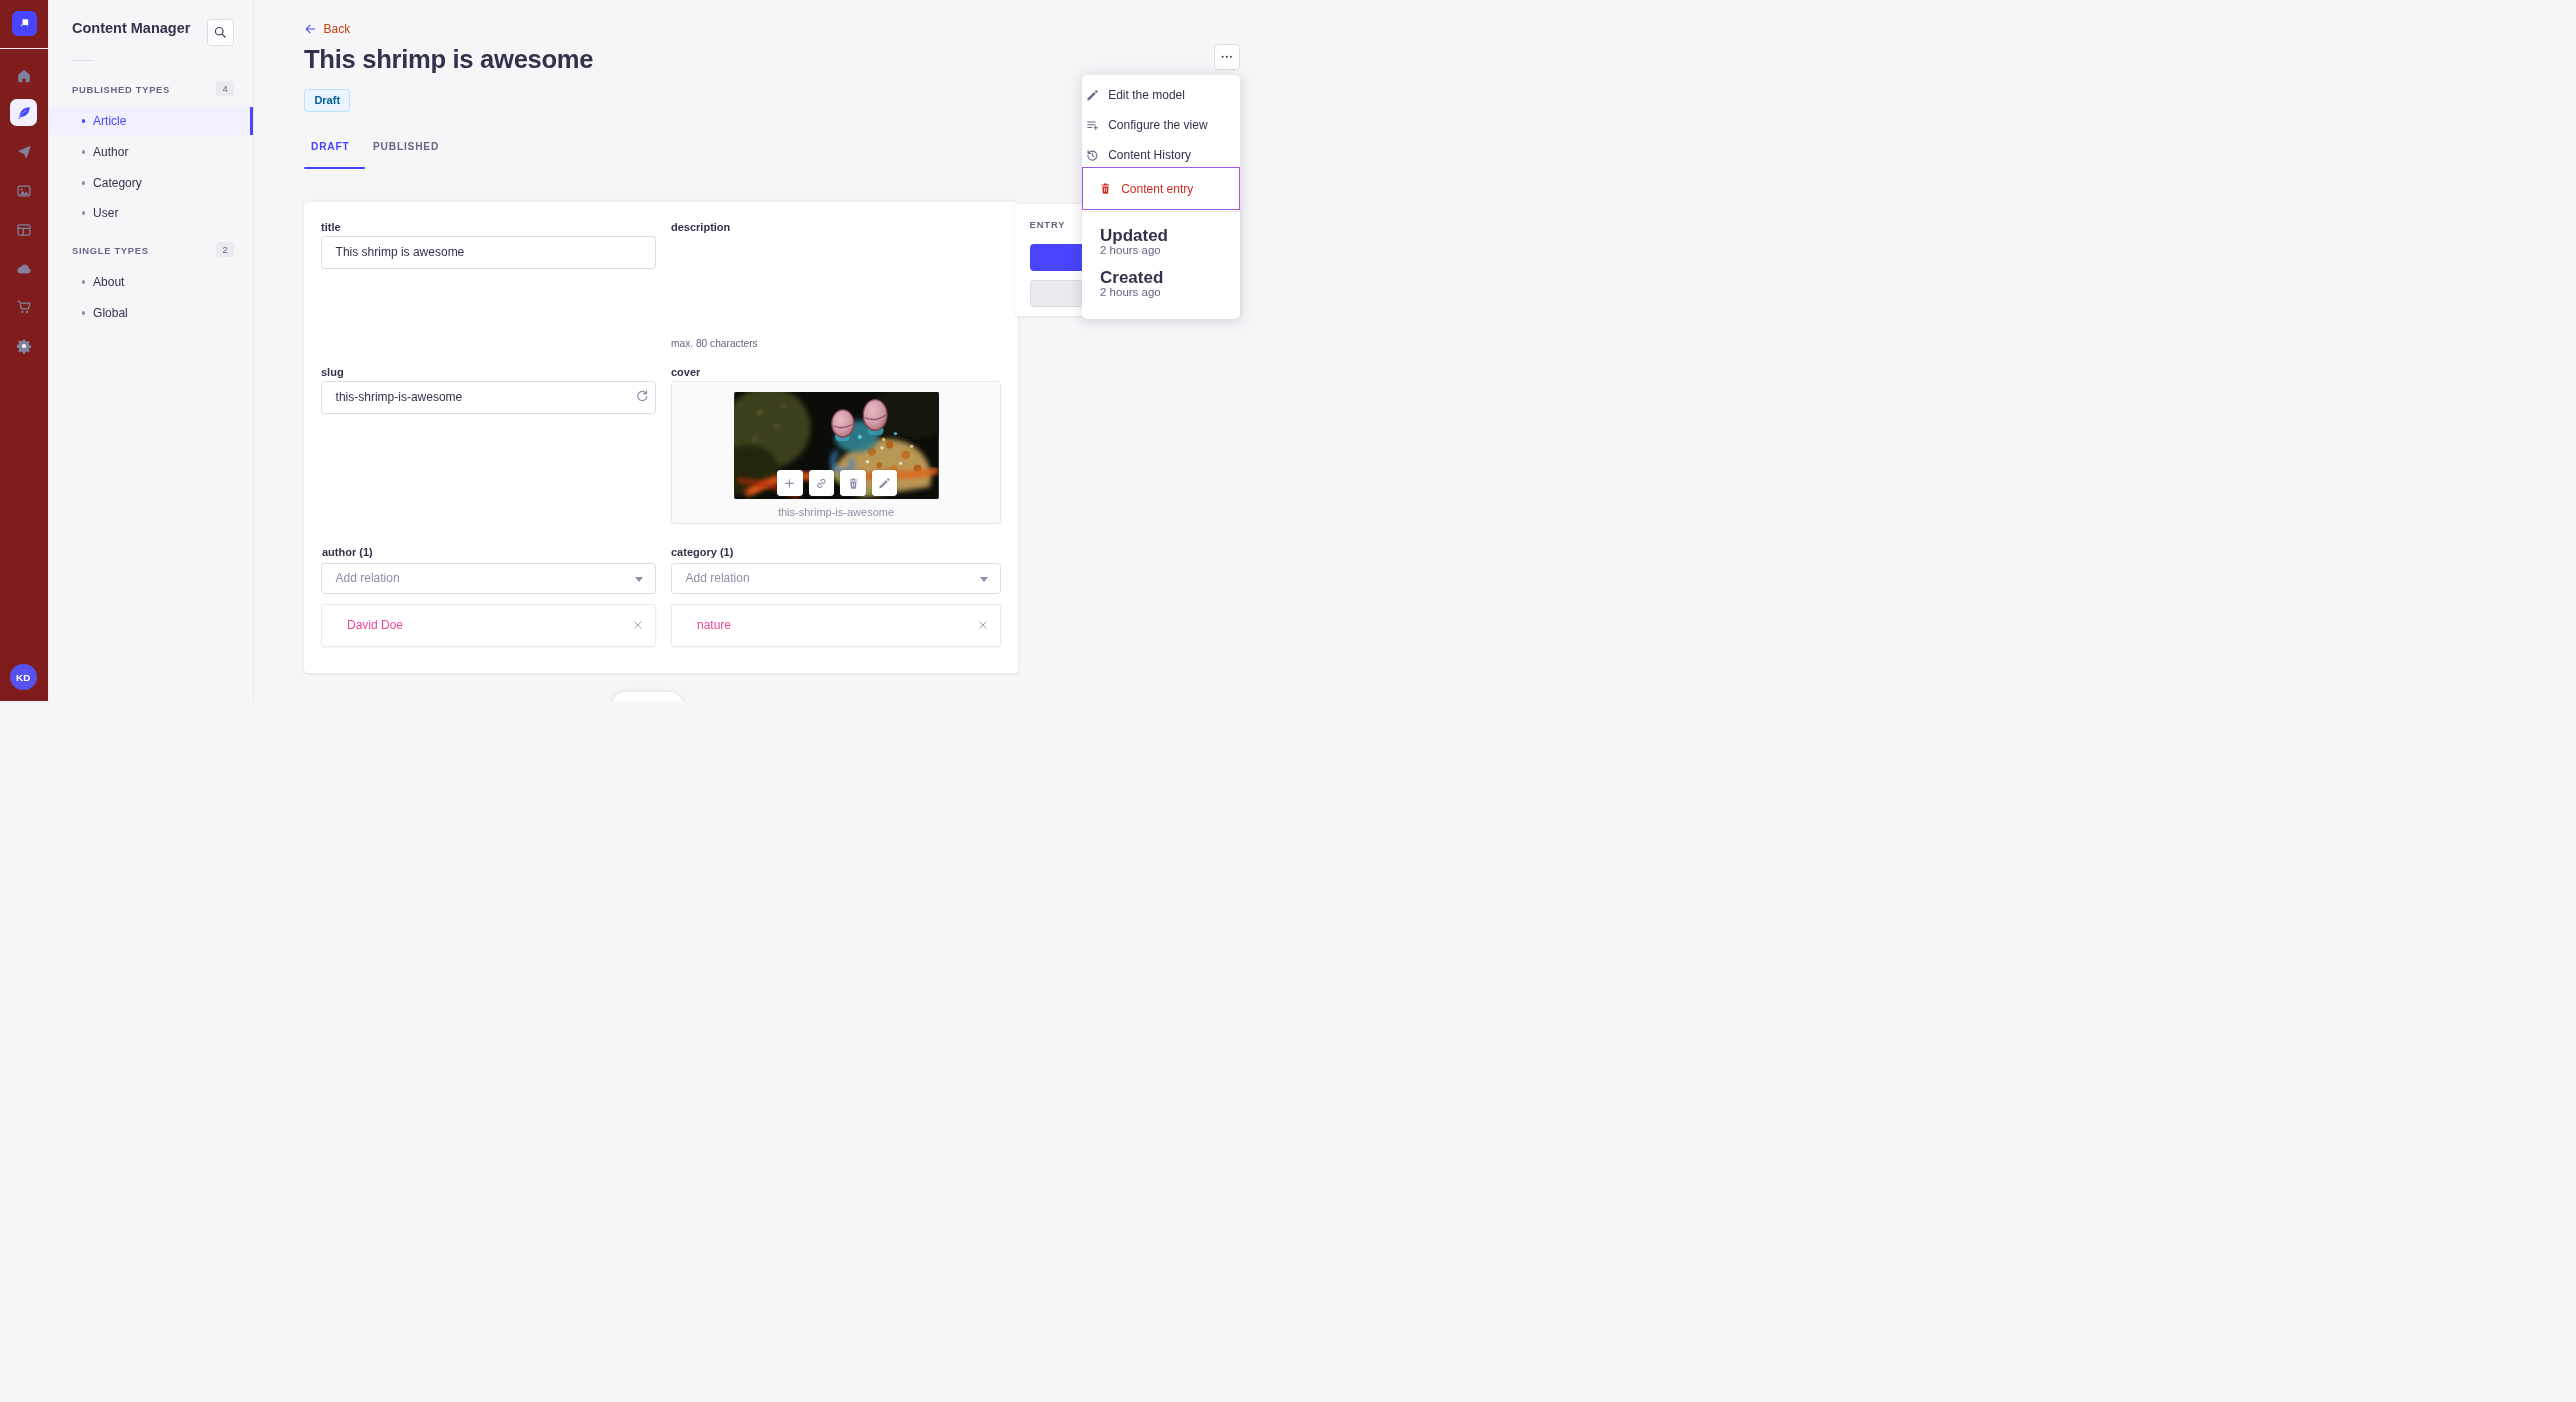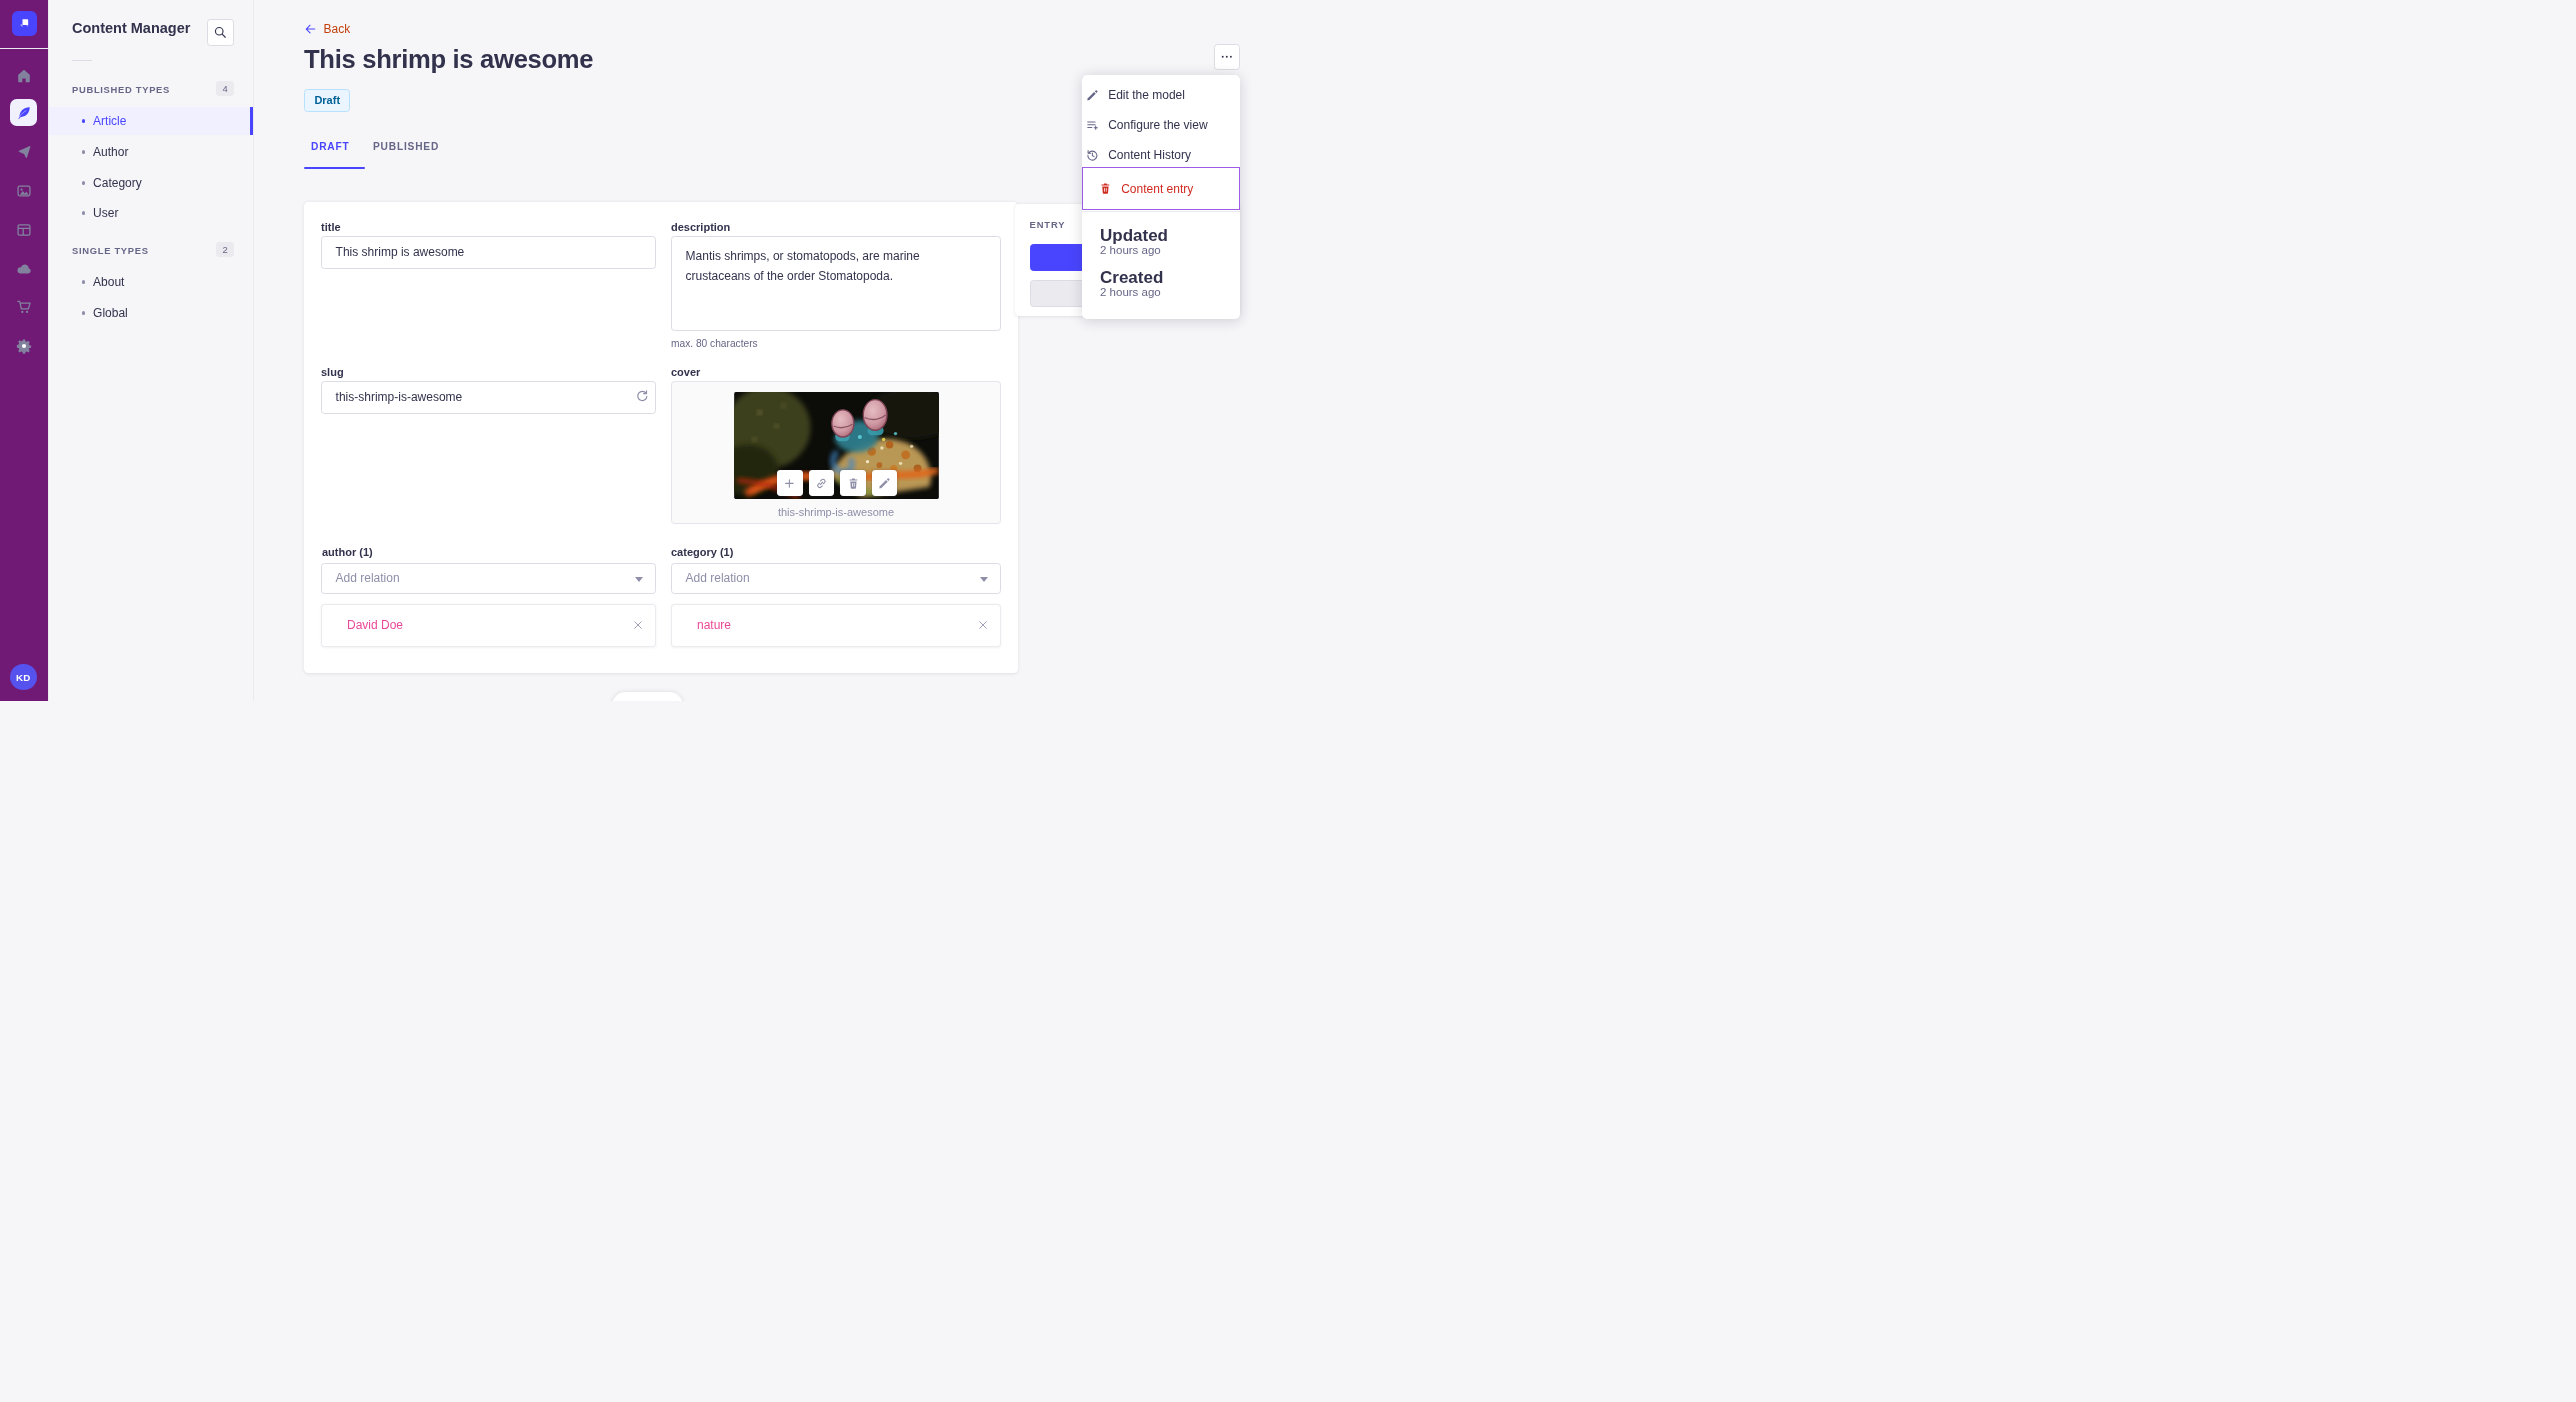--- a/index.html
+++ b/index.html
@@ -5,21 +5,21 @@
   * { margin:0; padding:0; box-sizing:border-box; }
   html,body { width:1288px; height:701px; }
   body {
     position:relative; overflow:hidden;
     background:#f6f6f9;
     font-family:"Liberation Sans", sans-serif;
     color:#32324d;
   }
 
   
-  #rail { position:absolute; left:0; top:0; bottom:0; width:49px; background:#701a75;
+  #rail { position:absolute; left:0; top:0; bottom:0; width:49px; background:#7f1d1d;
           border-right:0.9px solid #eaeaef; z-index:30; }
   .rail-logo { position:absolute; left:12px; top:11px; width:25px; height:25px;
                border-radius:6px; background:#4945ff; display:flex; align-items:center; justify-content:center; }
   .rail-top-divider { position:absolute; left:0; right:0; top:48px; height:0.9px; background:#eaeaef; }
   .rail-btn { position:absolute; left:10.2px; width:27px; height:27px; border-radius:6.8px;
               display:flex; align-items:center; justify-content:center; color:#82829e; }
   .rail-btn.active { background:#f0f0ff; color:#4945ff; }
   .rail-avatar { position:absolute; left:10.2px; top:664px; width:26.4px; height:26.4px; border-radius:50%;
                  background:#5652ee; color:#fff; font-size:9.8px; font-weight:bold;
                  display:flex; align-items:center; justify-content:center; letter-spacing:0.3px; }
@@ -244,21 +244,20 @@
 <div class="tab tab-draft">DRAFT</div>
 <div class="tab tab-published">PUBLISHED</div>
 <div class="tab-underline"></div>
 
 <div class="card">
 
   <div class="f-label" style="left:17px; top:19px">title</div>
   <div class="f-input val" style="left:17px; top:34px; width:335px; height:33px">This shrimp is awesome</div>
 
   <div class="f-label" style="left:367px; top:19px">description</div>
-  <div class="f-input textarea-val" style="left:367px; top:34px; width:330px; height:95px">Mantis shrimps, or stomatopods, are marine crustaceans of the order Stomatopoda.</div>
   <div class="hint" style="left:367px; top:136px">max. 80 characters</div>
 
   <div class="f-label" style="left:17px; top:164px">slug</div>
   <div class="f-input val" style="left:17px; top:179px; width:335px; height:33px">this-shrimp-is-awesome</div>
   <div class="refresh-btn" style="left:331px; top:187px">
     <svg width="14.5" height="14.5" viewBox="0 0 20 20">
       <path d="M15.3 6.1A6.3 6.3 0 1 0 16.4 10" fill="none" stroke="currentColor" stroke-width="1.6" stroke-linecap="round"></path>
       <path d="M15.9 2.4v4h-4" fill="none" stroke="currentColor" stroke-width="1.6" stroke-linecap="round" stroke-linejoin="round"></path>
     </svg>
   </div>

